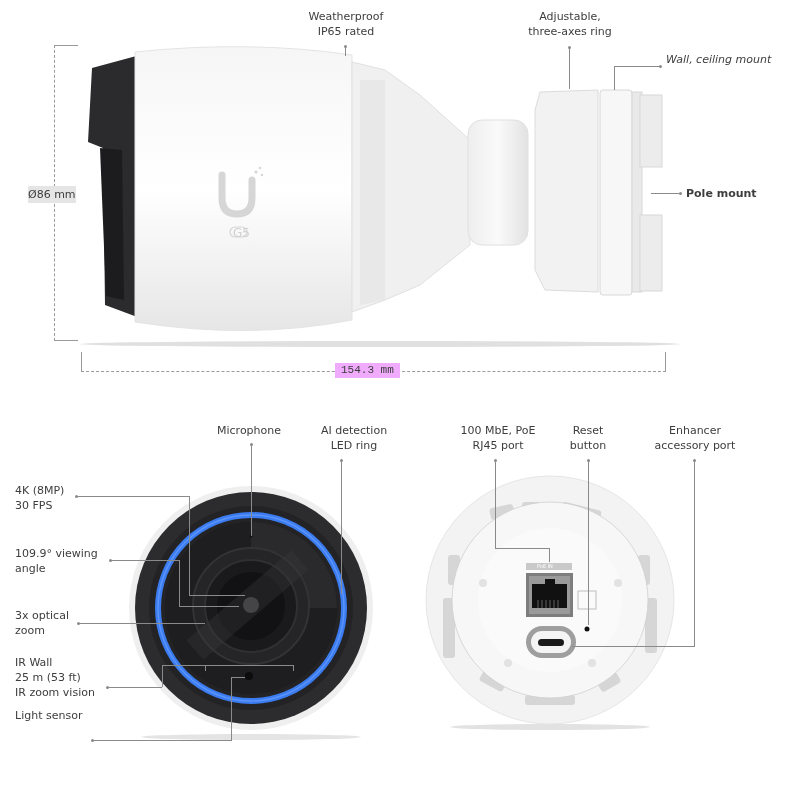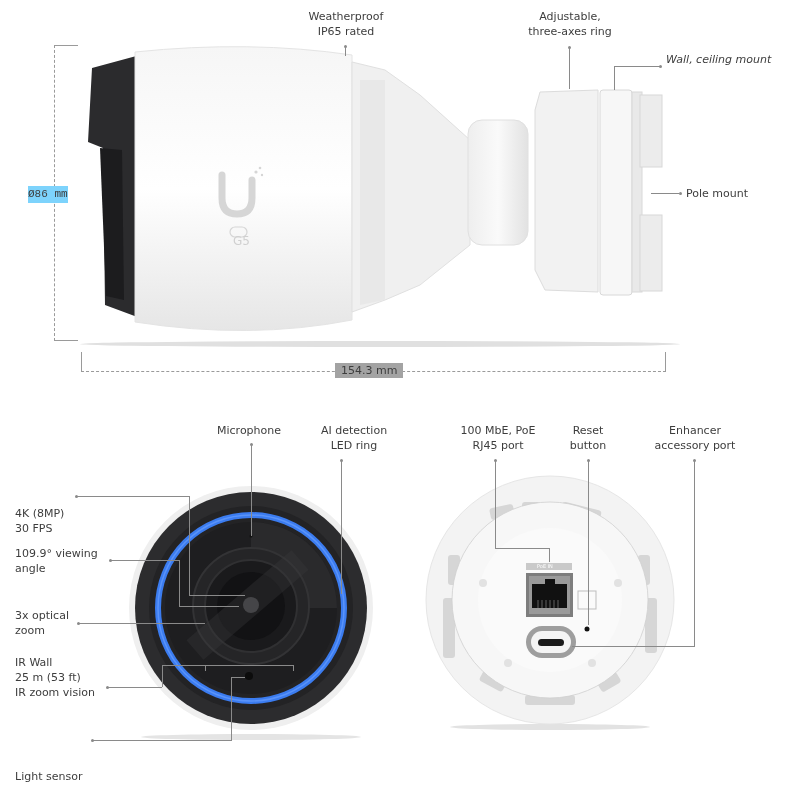--- a/index.html
+++ b/index.html
@@ -50,31 +50,31 @@
     <rect x="640" y="215" width="22" height="76" fill="#ececec" stroke="#d8d8d8"></rect>
 
     <path d="M222 175 L222 198 Q222 214 237 214 Q252 214 252 198 L252 180" fill="none" stroke="#d6d6d6" stroke-width="7" stroke-linecap="round"></path>
     <circle cx="256" cy="172" r="1.6" fill="#d6d6d6"></circle>
     <circle cx="260" cy="168" r="1.3" fill="#d6d6d6"></circle>
     <circle cx="262" cy="175" r="1.2" fill="#d6d6d6"></circle>
     <rect x="230" y="227" width="17" height="10" rx="5" fill="none" stroke="#d6d6d6" stroke-width="1.2"></rect>
 
     <ellipse cx="380" cy="344" rx="300" ry="3" fill="#e0e0e0"></ellipse>
   </svg>
-  <span class="lbl" style="left:233px;top:234px;font-size:12px;color:#d0d0d0;">G5</span>
+  <span class="lbl" style="left:233px;top:226px;font-size:12px;color:#d0d0d0;">G5</span>
 
   <div class="dash-v" style="left:54px;top:45px;height:296px;"></div>
   <div class="line" style="left:54px;top:45px;width:24px;height:1px;background:#9a9a9a;"></div>
   <div class="line" style="left:54px;top:340px;width:24px;height:1px;background:#9a9a9a;"></div>
-  <div class="lbl" style="left:28px;top:186px;background:#7dd3fc;padding:1px 0;font-family:Liberation Mono, monospace;">Ø86 mm</div>
+  <div class="lbl" style="left:28px;top:186px;background:#e5e5e5;padding:1px 0;">Ø86 mm</div>
 
   <div class="dash-h" style="left:81px;top:371px;width:585px;"></div>
   <div class="line" style="left:81px;top:352px;width:1px;height:19px;background:#9a9a9a;"></div>
   <div class="line" style="left:665px;top:352px;width:1px;height:19px;background:#9a9a9a;"></div>
-  <div class="lbl" style="left:335px;top:363px;background:#a3a3a3;padding:0 6px;">154.3 mm</div>
+  <div class="lbl" style="left:335px;top:363px;background:#f0abfc;padding:0 6px;font-family:Liberation Mono, monospace;">154.3 mm</div>
 
   <div class="lbl c" style="left:302px;top:9px;width:88px;">
     <div>Weatherproof</div>
     <div>IP65 rated</div>
   </div>
   <div class="line" style="left:345px;top:46px;width:1px;height:10px;"></div>
   <div class="dot" style="left:344px;top:45px;"></div>
 
   <div class="lbl c" style="left:512px;top:9px;width:116px;">
     <div>Adjustable,</div>
@@ -83,21 +83,21 @@
   <div class="line" style="left:569px;top:47px;width:1px;height:42px;"></div>
   <div class="dot" style="left:568px;top:46px;"></div>
 
   <div class="line" style="left:614px;top:66px;width:1px;height:24px;"></div>
   <div class="line" style="left:614px;top:66px;width:46px;height:1px;"></div>
   <div class="dot" style="left:659px;top:65px;"></div>
   <div class="lbl" style="left:666px;top:52px;font-style:italic;">Wall, ceiling mount</div>
 
   <div class="line" style="left:651px;top:193px;width:28px;height:1px;"></div>
   <div class="dot" style="left:679px;top:192px;"></div>
-  <div class="lbl" style="left:686px;top:186px;">Pole mount</div>
+  <div class="lbl" style="left:686px;top:186px;font-weight:bold;">Pole mount</div>
 </div>
 
 <div>
   <svg width="400" height="400" style="left:0;top:400px" viewBox="0 400 400 400">
     <ellipse cx="251" cy="737" rx="110" ry="3" fill="#e4e4e4"></ellipse>
     <circle cx="251" cy="608" r="122" fill="#efefef"></circle>
     <circle cx="251" cy="608" r="116" fill="#2c2c2e"></circle>
     <circle cx="251" cy="608" r="102" fill="#232325"></circle>
     <circle cx="251" cy="608" r="93" fill="none" stroke="#3b7cf0" stroke-width="6"></circle>
     <circle cx="251" cy="608" r="93" fill="none" stroke="#6fa4ff" stroke-width="1.5" opacity="0.6"></circle>
@@ -116,21 +116,21 @@
   <div class="dot" style="left:250px;top:443px;"></div>
   <div class="line" style="left:251px;top:444px;width:1px;height:92px;"></div>
 
   <div class="lbl c" style="left:302px;top:423px;width:80px;margin-left:12px;">
     <div>AI detection</div>
     <div>LED ring</div>
   </div>
   <div class="dot" style="left:340px;top:459px;"></div>
   <div class="line" style="left:341px;top:460px;width:1px;height:134px;"></div>
 
-  <div class="lbl" style="left:15px;top:506px;">
+  <div class="lbl" style="left:15px;top:483px;">
     <div>4K (8MP)</div>
     <div>30 FPS</div>
   </div>
   <div class="dot" style="left:75px;top:495px;"></div>
   <div class="line" style="left:77px;top:496px;width:112px;height:1px;"></div>
   <div class="line" style="left:189px;top:496px;width:1px;height:99px;"></div>
   <div class="line" style="left:189px;top:595px;width:56px;height:1px;"></div>
 
   <div class="lbl" style="left:15px;top:546px;">
     <div>109.9° viewing</div>
@@ -153,21 +153,21 @@
     <div>25 m (53 ft)</div>
     <div>IR  zoom vision</div>
   </div>
   <div class="dot" style="left:106px;top:686px;"></div>
   <div class="line" style="left:108px;top:687px;width:54px;height:1px;"></div>
   <div class="line" style="left:162px;top:665px;width:1px;height:22px;"></div>
   <div class="line" style="left:162px;top:665px;width:132px;height:1px;"></div>
   <div class="line" style="left:205px;top:665px;width:1px;height:6px;"></div>
   <div class="line" style="left:293px;top:665px;width:1px;height:6px;"></div>
 
-  <div class="lbl" style="left:15px;top:769px;">Light sensor</div>
+  <div class="lbl" style="left:15px;top:708px;">Light sensor</div>
   <div class="dot" style="left:91px;top:739px;"></div>
   <div class="line" style="left:93px;top:740px;width:138px;height:1px;"></div>
   <div class="line" style="left:231px;top:677px;width:1px;height:64px;"></div>
   <div class="line" style="left:231px;top:677px;width:14px;height:1px;"></div>
 </div>
 
 <div>
   <svg width="400" height="400" style="left:400px;top:400px" viewBox="400 400 400 400">
     <ellipse cx="550" cy="727" rx="100" ry="3" fill="#e2e2e2"></ellipse>
     <circle cx="550" cy="600" r="124" fill="#f3f3f3" stroke="#e6e6e6"></circle>

